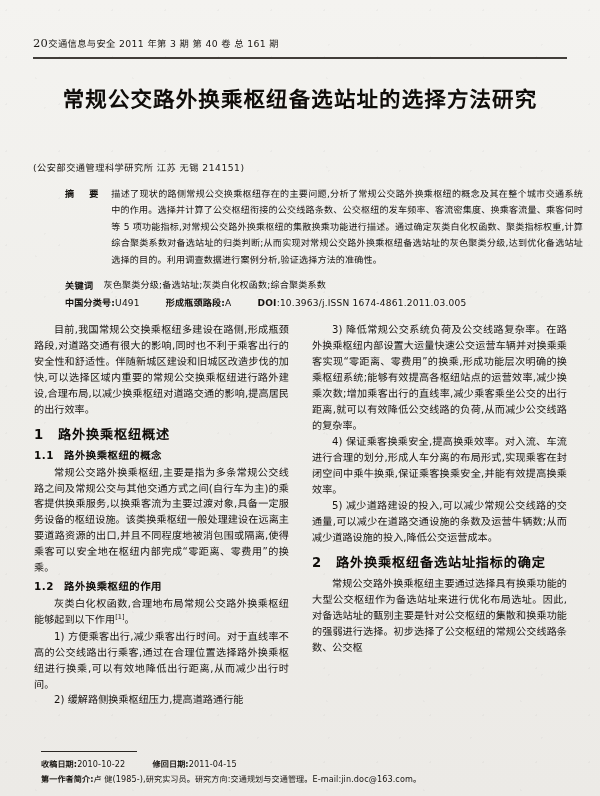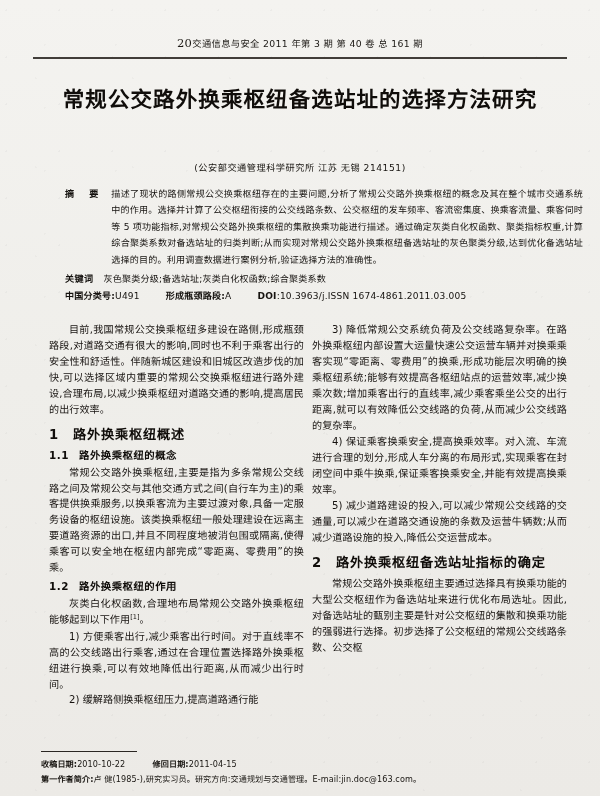--- a/index.html
+++ b/index.html
@@ -35,21 +35,21 @@
 
   
   .runhead {
     position: absolute;
     left: 0;
     top: 36px;
     width: 534px;
     height: 15px;
     display: flex;
     align-items: baseline;
-    justify-content: center;
+    justify-content: flex-start;
   }
   .runhead-page {
     font-size: 11.5px;
     letter-spacing: 0.3px;
     color: #1b1814;
     font-family: "DejaVu Serif", "Liberation Serif", serif;
   }
   .runhead-journal {
     font-size: 9.3px;
     letter-spacing: 0.35px;
@@ -97,21 +97,20 @@
     text-align: center;
     font-size: 10.4px;
     letter-spacing: 3.2px;
     color: #181511;
   }
   .affil {
     position: absolute;
     left: 0;
     top: 160px;
     width: 534px;
-    text-align: center;
     font-size: 9.2px;
     letter-spacing: 0.5px;
     color: #181511;
   }
 
   
   .abs-block {
     position: absolute;
     left: 16px;
     top: 186px;
@@ -134,23 +133,23 @@
   .abs-text {
     flex: 1 1 auto;
     font-size: 9.05px;
     line-height: 1.82;
     text-align: justify;
     letter-spacing: 0.18px;
     color: #14110e;
     text-indent: 0;
   }
   .kw-row {
-    margin-top: 3px;
+    margin-top: 10px;
     display: flex;
-    align-items: center;
+    align-items: flex-start;
   }
   .kw-lab {
     flex: 0 0 auto;
     font-size: 9.1px;
     font-weight: bold;
     letter-spacing: 0.4px;
     padding-left: 16px;
     padding-right: 10px;
     white-space: nowrap;
   }
@@ -179,21 +178,21 @@
     top: 322px;
     width: 534px;
     height: 410px;
   }
   .col {
     position: absolute;
     top: 0;
     width: 255px;
     height: 410px;
   }
-  .col-left  { left: 16px; }
+  .col-left  { left: 1px; }
   .col-right { left: 279px; }
 
   p.bt {
     margin: 0;
     font-size: 10.1px;
     line-height: 1.585;
     text-align: justify;
     text-justify: inter-ideograph;
     letter-spacing: 0.05px;
     color: #16120f;

